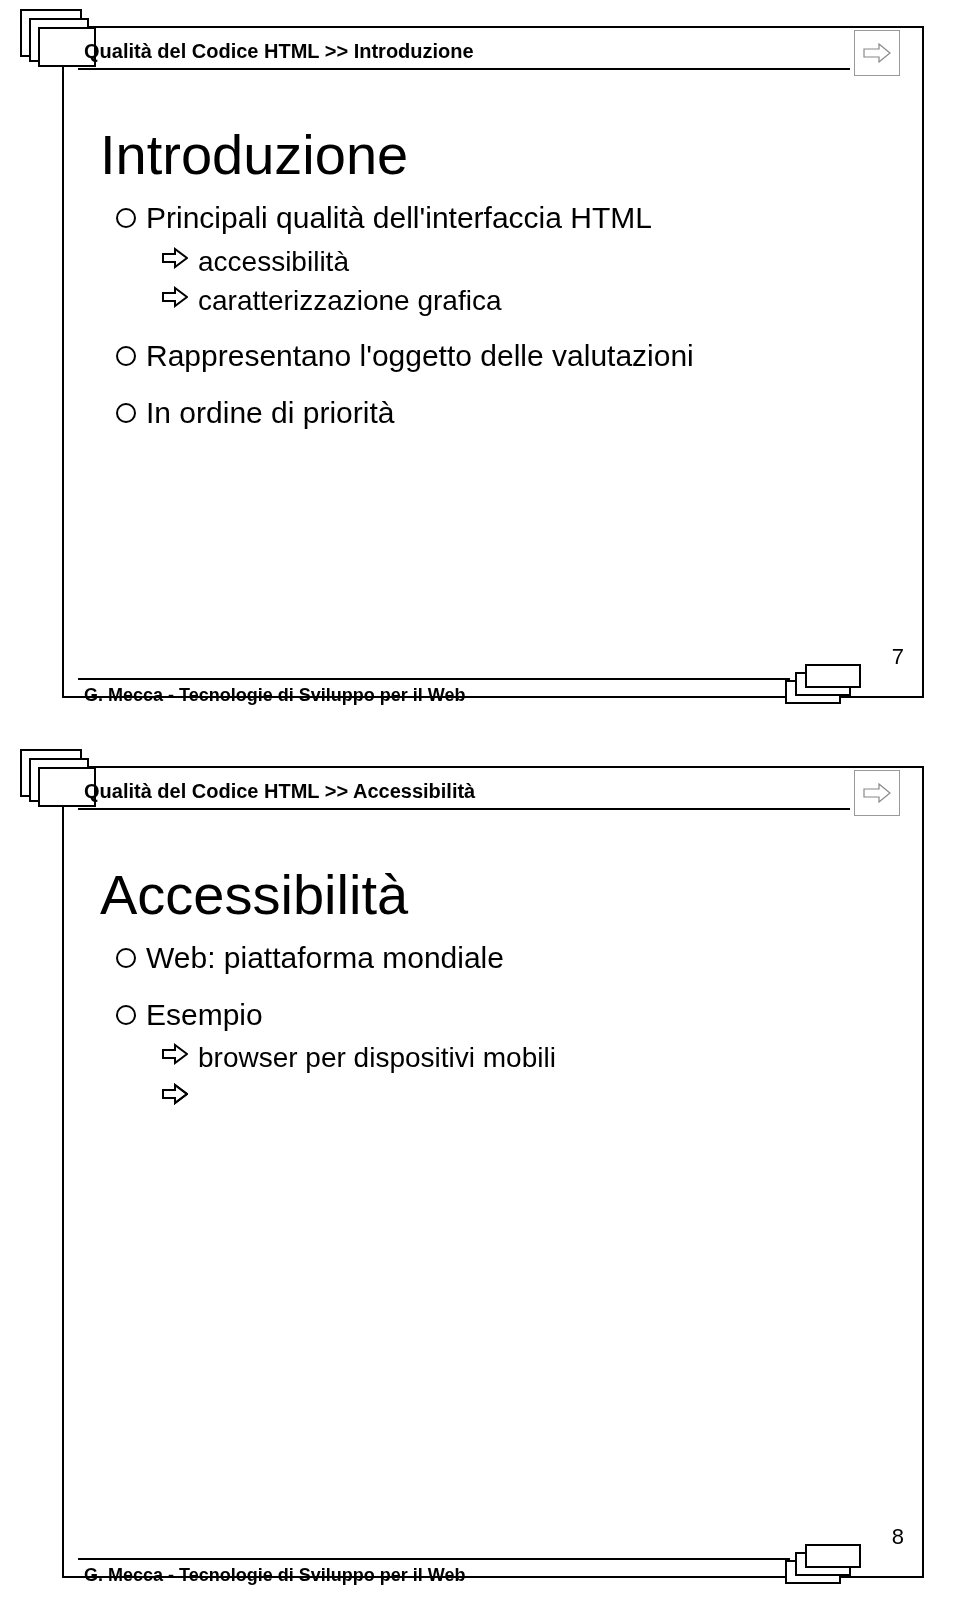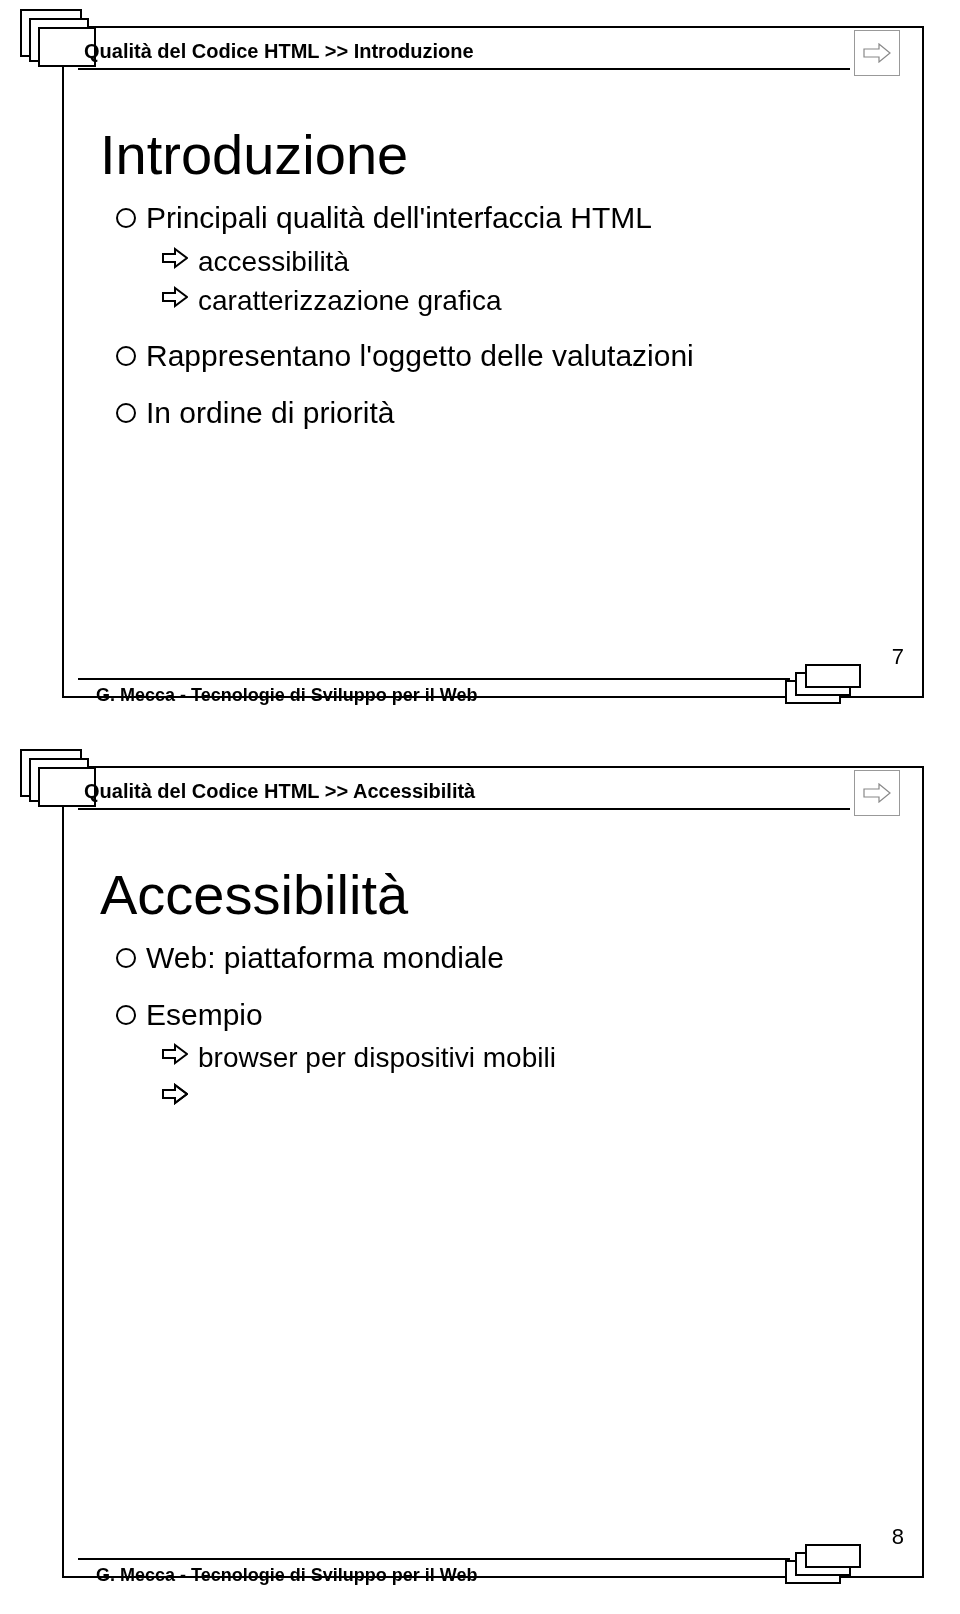--- a/index.html
+++ b/index.html
@@ -118,21 +118,21 @@
 
   
   .foot-line {
     position: absolute;
     left: 78px; right: 170px;
     bottom: 60px;
     border-top: 2.5px solid #000;
   }
   .footer-text {
     position: absolute;
-    left: 96px;
+    left: 84px;
     bottom: 34px;
     font-weight: bold;
     font-size: 18px;
   }
   .foot-stack {
     position: absolute;
     right: 105px;
     bottom: 36px;
     width: 70px; height: 42px;
   }

